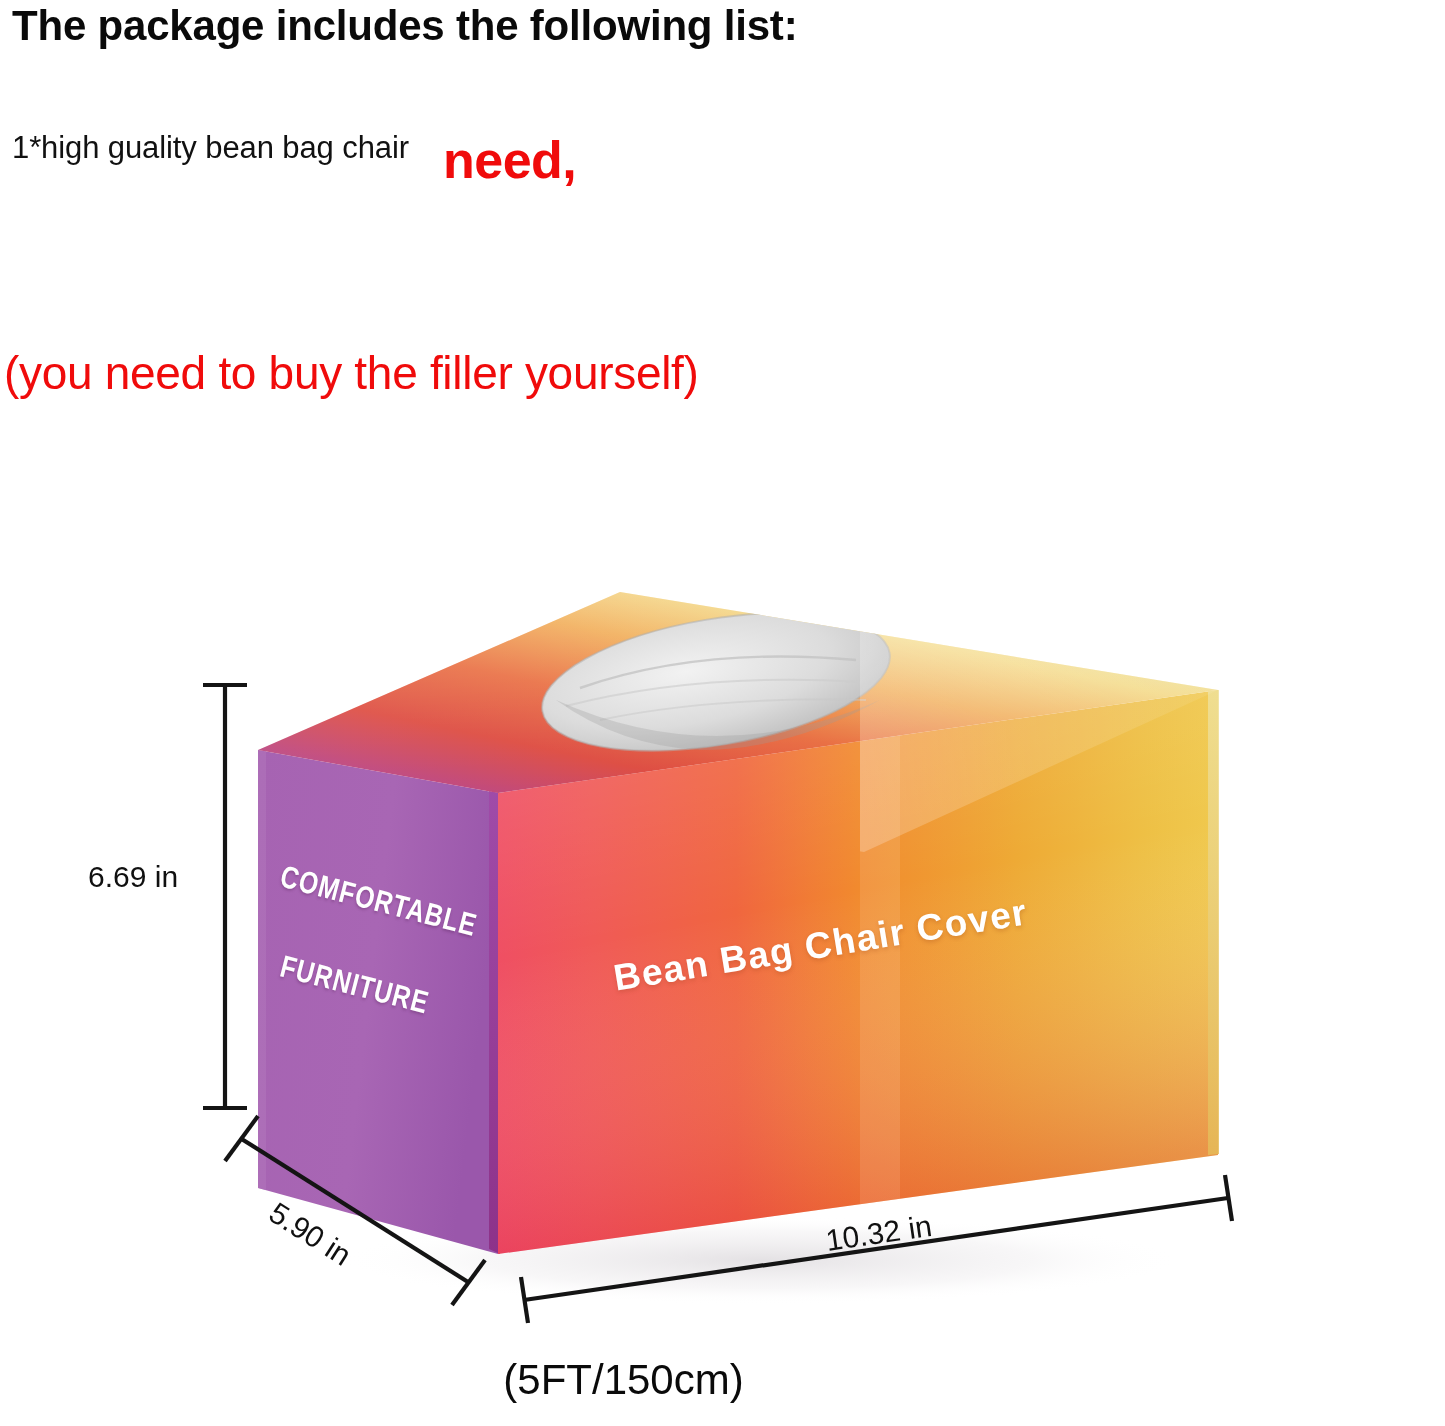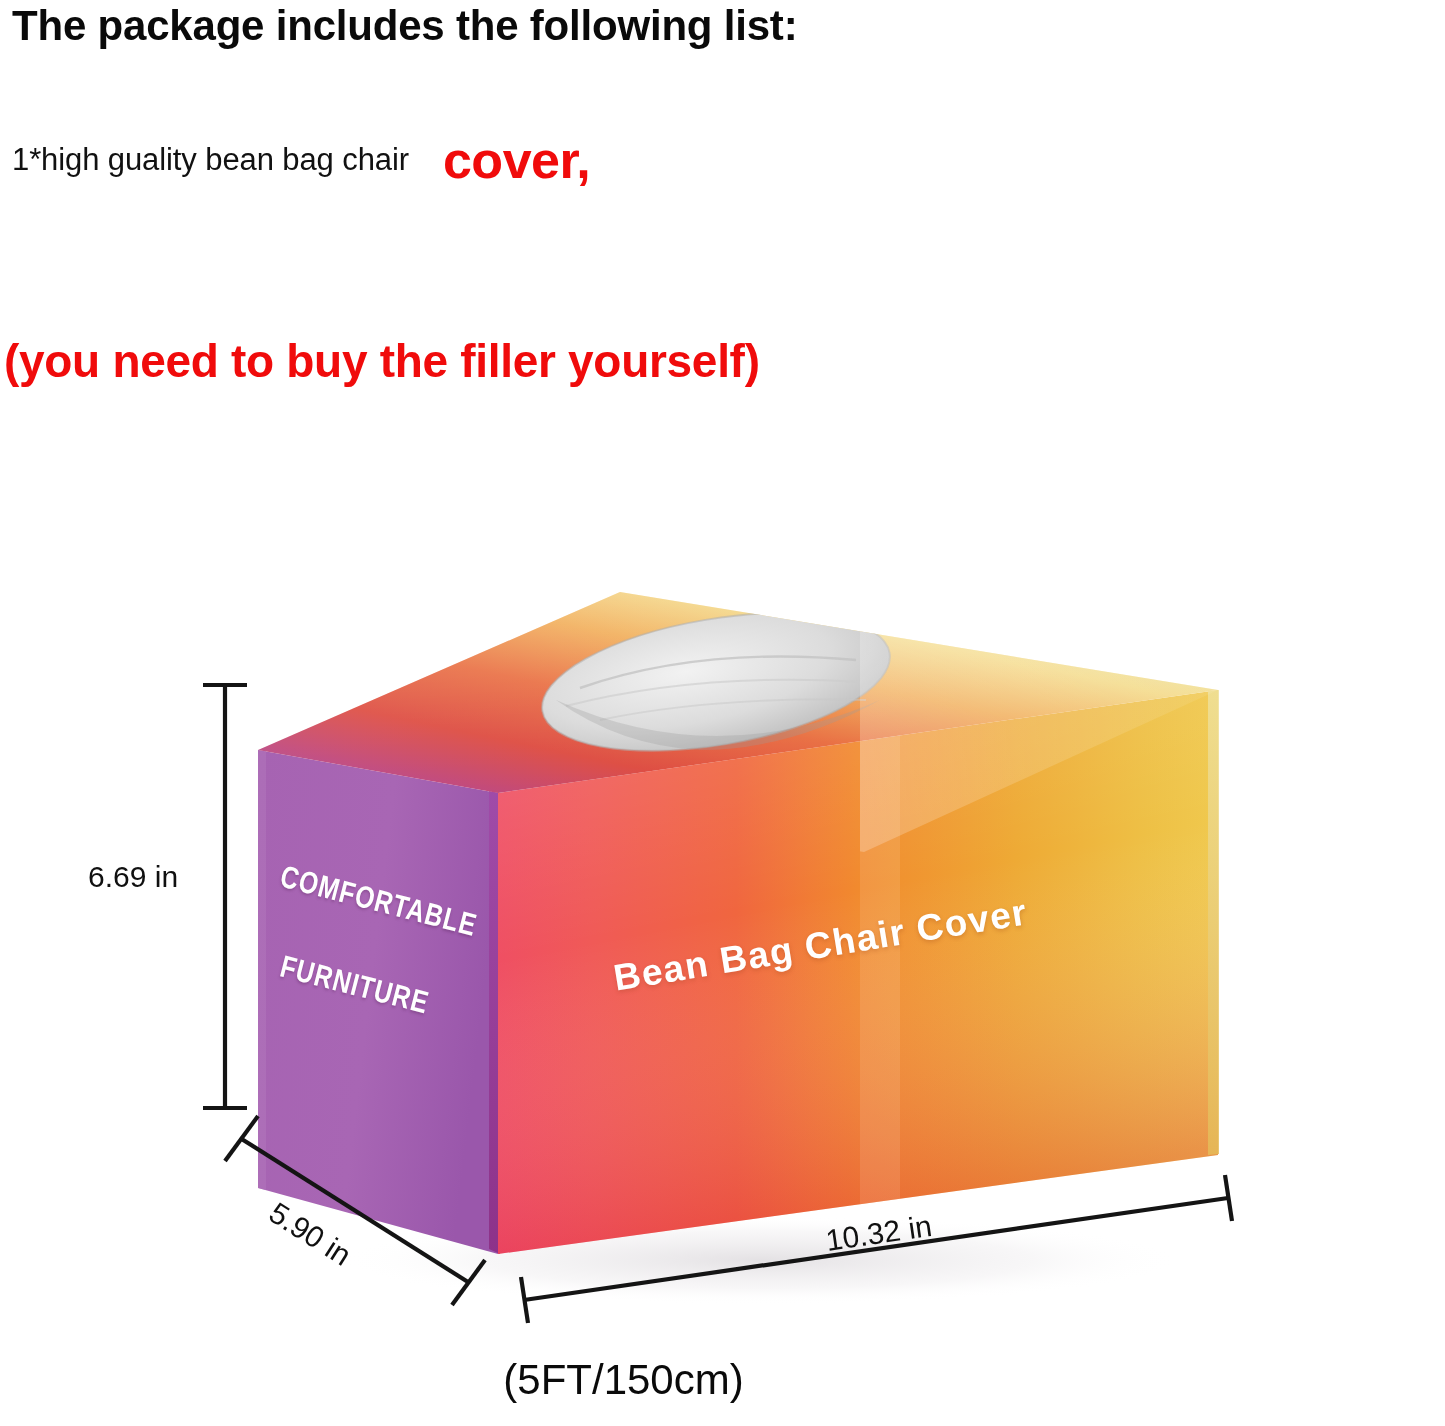--- a/index.html
+++ b/index.html
@@ -36,21 +36,21 @@
     white-space: nowrap;
     color: #0a0a0a;
   }
 
   #line-cover {
     position: absolute;
     left: 12px;
     top: 130px;
     white-space: nowrap;
     display: flex;
-    align-items: center;
+    align-items: flex-start;
   }
   #line-cover .plain {
     font-size: 31px;
     font-weight: normal;
     color: #111111;
     letter-spacing: -0.1px;
   }
   #line-cover .cover-word {
     font-size: 52px;
     font-weight: bold;
@@ -66,23 +66,23 @@
     font-size: 31px;
     font-weight: normal;
     white-space: nowrap;
     color: #111111;
     letter-spacing: -0.1px;
   }
 
   #line-filler {
     position: absolute;
     left: 4px;
-    top: 334px;
+    top: 346px;
     font-size: 46px;
-    font-weight: bold;
+    font-weight: normal;
     color: #f00b0b;
     white-space: nowrap;
     letter-spacing: -0.3px;
   }
 
   
   #box-figure {
     position: absolute;
     left: 0;
     top: 560px;
@@ -169,21 +169,21 @@
 </style>
 </head>
 <body>
 
 <div id="header-block">
 
   <div id="headline">The package includes the following list:</div>
 
   <div id="line-cover">
     <span class="plain">1*high guality bean bag chair</span>
-    <span class="cover-word">cover,</span>
+    <span class="cover-word">need,</span>
   </div>
 
 
   <div id="line-filler">(you need to buy the filler yourself)</div>
 </div>
 
 <div id="box-figure">
 
   <svg id="box-svg" width="1445" height="866" viewBox="0 0 1445 866">
     <defs>

